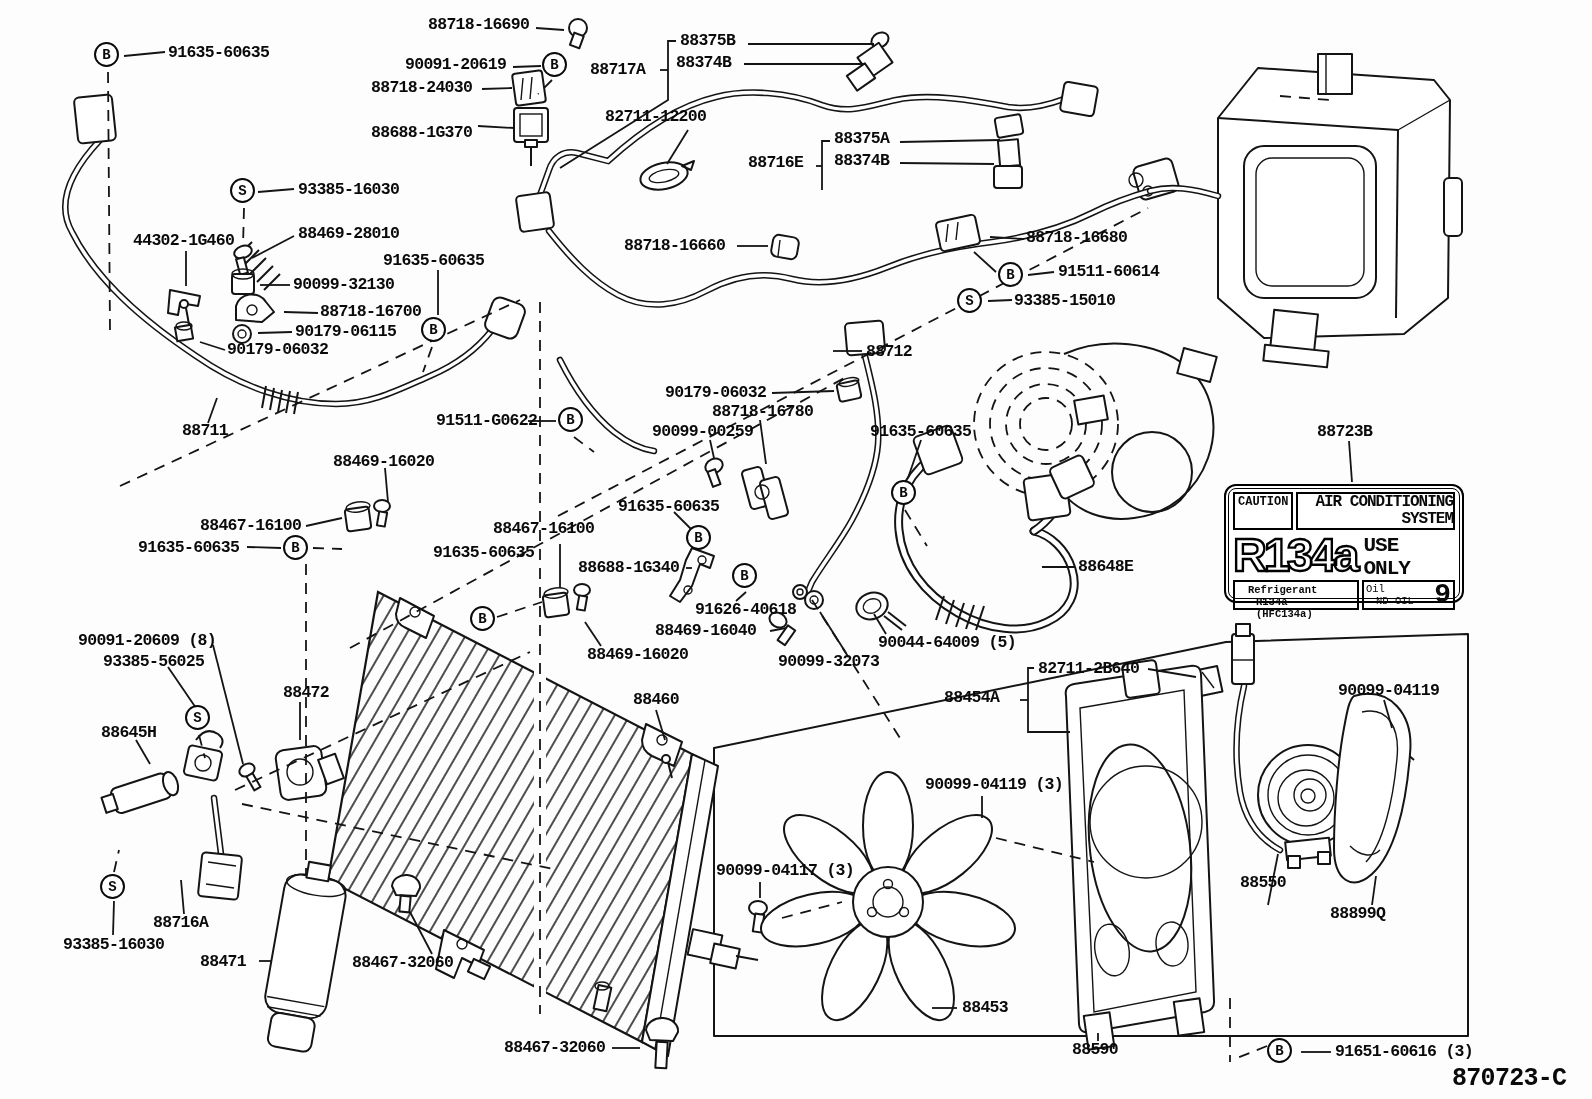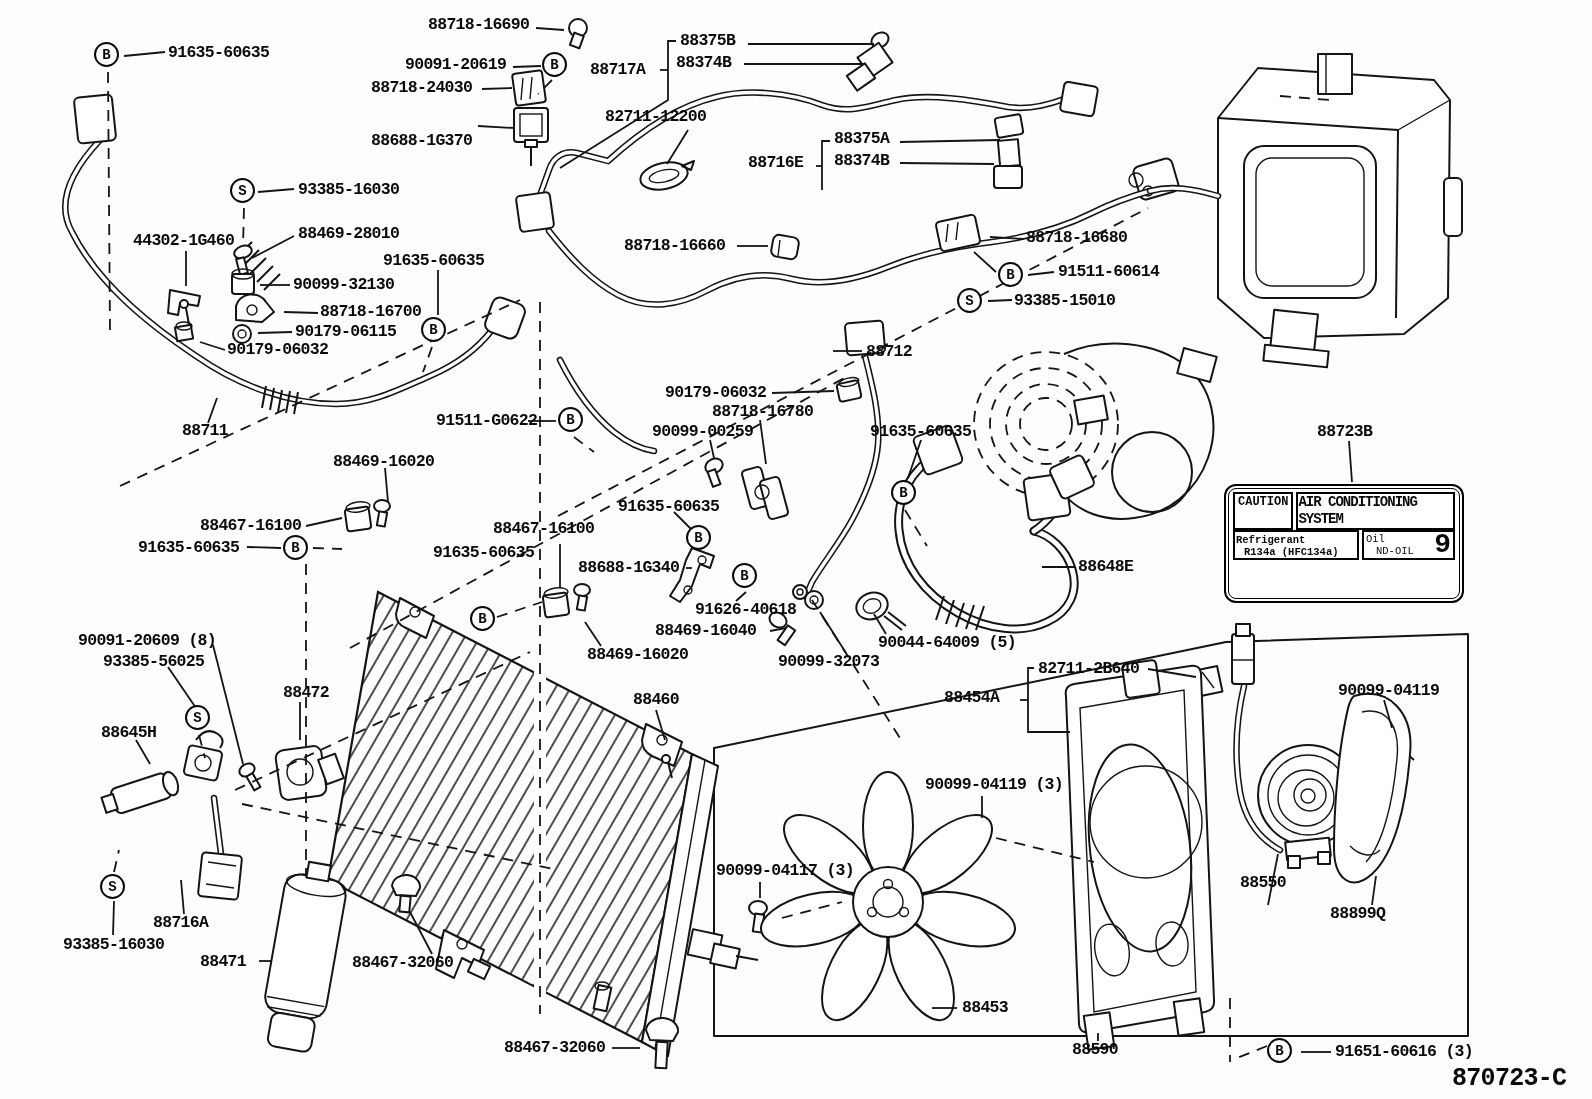--- a/index.html
+++ b/index.html
@@ -18,27 +18,27 @@
   .pl{position:absolute;font-size:16.5px;font-weight:700;letter-spacing:-0.7px;white-space:nowrap;line-height:17px}
   .mk{position:absolute;width:25px;height:25px;border:2.6px solid #0a0a0a;border-radius:50%;background:#fff;
       display:flex;align-items:center;justify-content:center;font-size:14px;font-weight:700;box-sizing:border-box}
   
   .acl{position:absolute;left:1224px;top:484px;width:240px;height:119px;border:2.6px solid #000;border-radius:12px;
        background:#fff;box-sizing:border-box;padding:2px}
   .acl-in{width:100%;height:100%;border:1.6px solid #000;border-radius:8px;box-sizing:border-box;padding:3px 4px;
           display:flex;flex-direction:column}
   .acl-head{display:flex;gap:3px}
   .acl-caution{border:2px solid #000;padding:0 3px;font-size:12px;font-weight:700;line-height:17px}
-  .acl-sys{border:2px solid #000;flex:1;text-align:left;font-size:14px;font-weight:700;line-height:17px;letter-spacing:-1px}
+  .acl-sys{border:2px solid #000;flex:1;text-align:right;font-size:16px;font-weight:700;line-height:17px;letter-spacing:-1px}
   .acl-main{flex:1;display:flex;align-items:center}
   .acl-big{font-family:"Liberation Sans","DejaVu Sans",sans-serif;font-weight:700;font-size:47px;line-height:44px;
            color:#fff;-webkit-text-stroke:2.4px #000;letter-spacing:-3px}
   .acl-use{font-size:21px;font-weight:700;letter-spacing:-1px;margin-left:7px;margin-top:4px}
   .acl-foot{display:flex;gap:3px;height:30px}
-  .acl-ref{border:2px solid #000;width:126px;font-size:10.5px;font-weight:700;line-height:12px;padding:2px 1px;box-sizing:border-box}
+  .acl-ref{border:2px solid #000;width:126px;font-size:10.5px;font-weight:700;line-height:12px;padding:2px 13px;box-sizing:border-box}
   .acl-oil{border:2px solid #000;flex:1;display:flex;align-items:center;box-sizing:border-box;padding:1px 2px}
   .acl-oilcol{font-size:10.5px;font-weight:400;line-height:12px;flex:1}
   .acl-oilnum{font-size:28px;font-weight:700;line-height:26px}
 </style>
 </head>
 <body>
 
 <div class="stage">
 
 <svg width="1592" height="1099" viewBox="0 0 1592 1099">
@@ -402,21 +402,21 @@
     <rect class="lnf" x="282" y="1016" width="44" height="34" rx="8"></rect>
     <rect class="lnf" x="292" y="862" width="22" height="16"></rect>
   </g>
 </svg>
 
   <div>
     <div class="pl" style="left:168px;top:44px">91635-60635</div>
     <div class="pl" style="left:428px;top:16px">88718-16690</div>
     <div class="pl" style="left:405px;top:56px">90091-20619</div>
     <div class="pl" style="left:371px;top:79px">88718-24030</div>
-    <div class="pl" style="left:371px;top:132px">88688-1G370</div>
+    <div class="pl" style="left:371px;top:124px">88688-1G370</div>
     <div class="pl" style="left:680px;top:32px">88375B</div>
     <div class="pl" style="left:676px;top:54px">88374B</div>
     <div class="pl" style="left:590px;top:61px">88717A</div>
     <div class="pl" style="left:605px;top:108px">82711-12200</div>
     <div class="pl" style="left:834px;top:130px">88375A</div>
     <div class="pl" style="left:834px;top:152px">88374B</div>
     <div class="pl" style="left:748px;top:154px">88716E</div>
     <div class="pl" style="left:298px;top:181px">93385-16030</div>
     <div class="pl" style="left:133px;top:232px">44302-1G460</div>
     <div class="pl" style="left:298px;top:225px">88469-28010</div>
@@ -490,20 +490,24 @@
     <div class="mk" style="left:185px;top:705px">S</div>
     <div class="mk" style="left:100px;top:874px">S</div>
   </div>
 
   <div class="acl">
     <div class="acl-in">
       <div class="acl-head">
         <div class="acl-caution">CAUTION</div>
         <div class="acl-sys">AIR CONDITIONING SYSTEM</div>
       </div>
+      <div class="acl-main">
+        <div class="acl-big">R134a</div>
+        <div class="acl-use">USE ONLY</div>
+      </div>
       <div class="acl-foot">
         <div class="acl-ref">
           <div>Refrigerant</div>
           <div style="padding-left:8px">R134a (HFC134a)</div>
         </div>
         <div class="acl-oil">
           <div class="acl-oilcol">
             <div>Oil</div>
             <div style="padding-left:10px">ND-OIL</div>
           </div>

